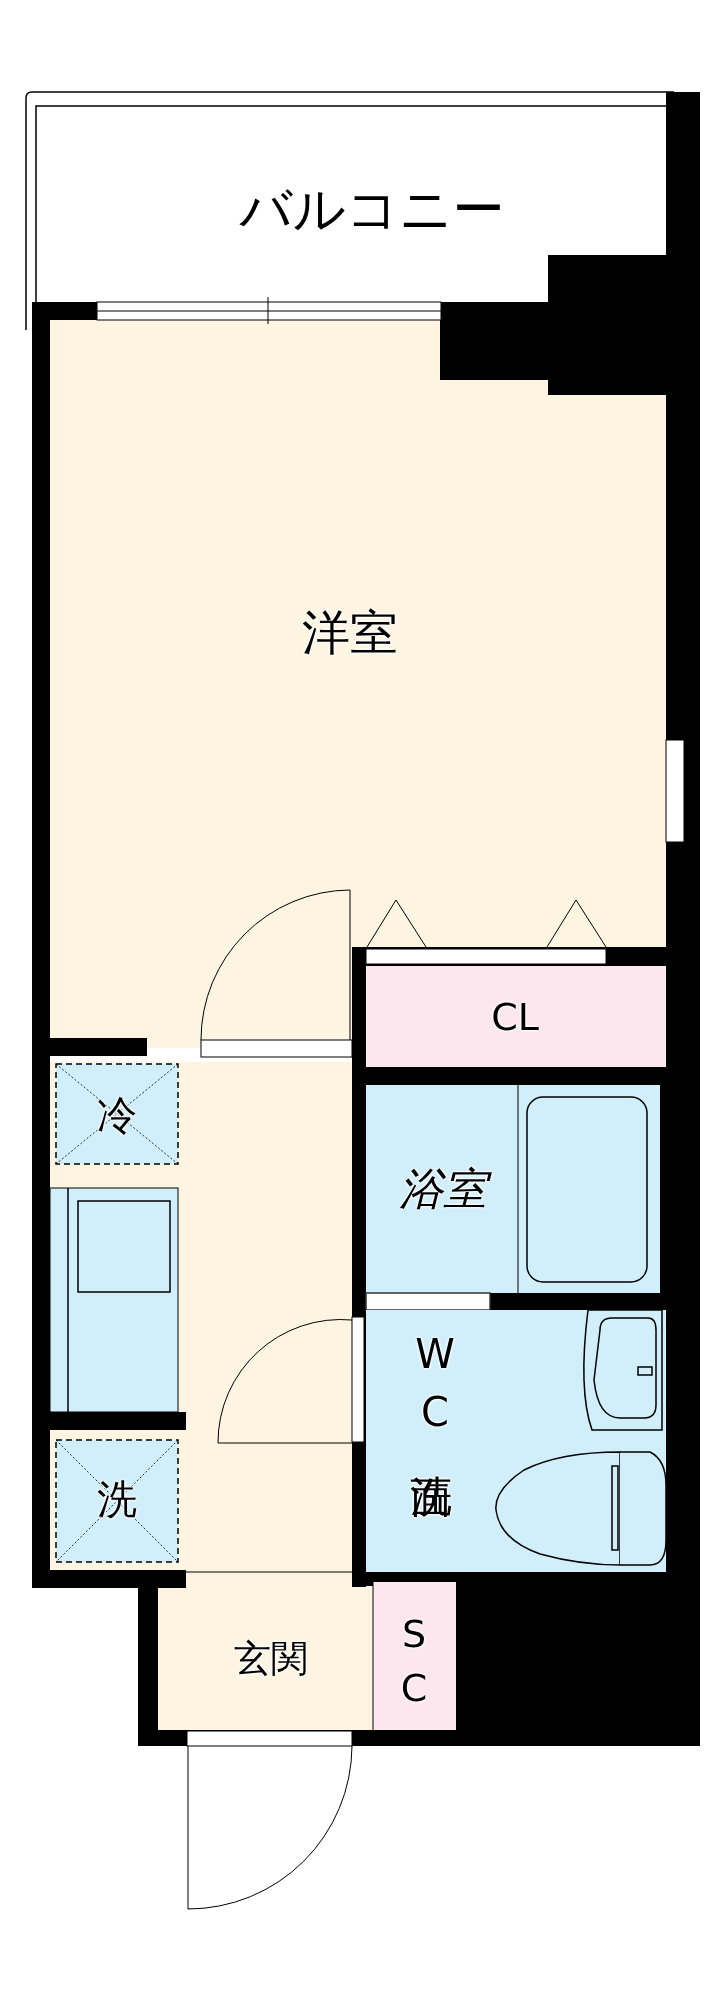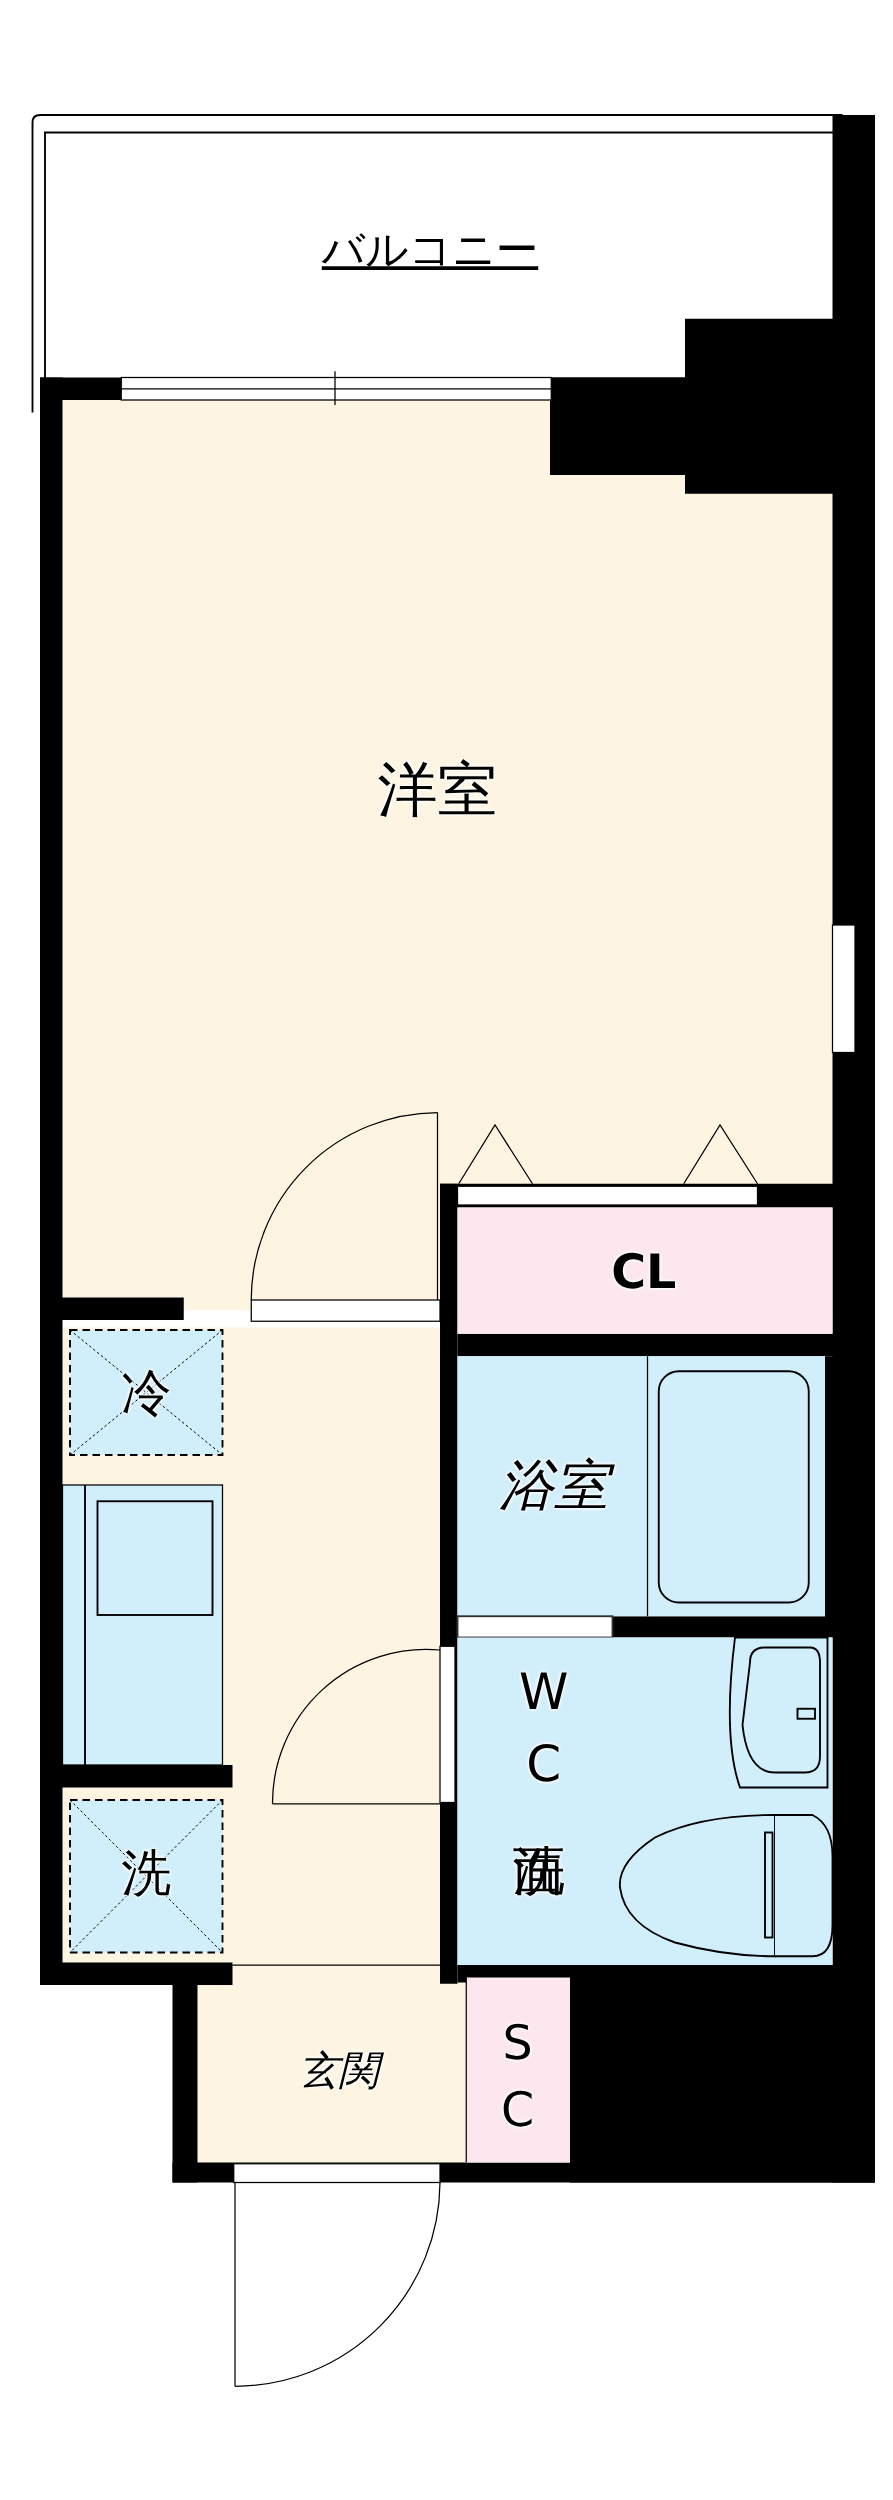--- a/index.html
+++ b/index.html
@@ -118,23 +118,23 @@
   <rect x="373" y="1582" width="83" height="148" fill="#fce7ef"></rect>
   <line x1="373" y1="1582" x2="373" y2="1730" stroke="#000" stroke-width="1"></line>
 
   <g>
     <rect x="187" y="1731" width="165" height="15" fill="#fff" stroke="#000" stroke-width="1"></rect>
     <line x1="188" y1="1746" x2="188" y2="1909" stroke="#000" stroke-width="1"></line>
     <path d="M352 1746 A164 164 0 0 1 188 1909" fill="none" stroke="#000" stroke-width="1"></path>
   </g>
 </svg>
 
-<div class="lbl" style="left:184px; top:183px; width:320px; font-size:34px;text-decoration:underline;">バルコニー</div>
+<div class="lbl" style="left:212px; top:183px; width:320px; font-size:52px;">バルコニー</div>
 <div class="lbl" style="left:230px; top:608px; width:240px; font-size:48px;">洋室</div>
-<div class="lbl" style="left:440px; top:998px; width:150px; font-size:38px;font-weight:bold;">CL</div>
+<div class="lbl" style="left:440px; top:998px; width:150px; font-size:38px;">CL</div>
 <div class="lbl" style="left:376px; top:1167px; width:134px; font-size:44px;font-style:italic;">浴室</div>
 <div class="lbl" style="left:405px; top:1334px; width:60px; font-size:40px;">W</div>
 <div class="lbl" style="left:405px; top:1392px; width:60px; font-size:40px;">C</div>
 <div class="lbl vert" style="left:410px; top:1442px; font-size:42px;">洗面</div>
 <div class="lbl" style="left:70px; top:1095px; width:94px; font-size:40px;">冷</div>
 <div class="lbl" style="left:70px; top:1479px; width:94px; font-size:40px;">洗</div>
-<div class="lbl" style="left:196px; top:1640px; width:150px; font-size:32px;font-style:italic;">玄関</div>
+<div class="lbl" style="left:196px; top:1640px; width:150px; font-size:37px;">玄関</div>
 <div class="lbl vert" style="left:395px; top:1612px; font-size:38px; letter-spacing:10px;">SC</div>
 
 </body></html>

